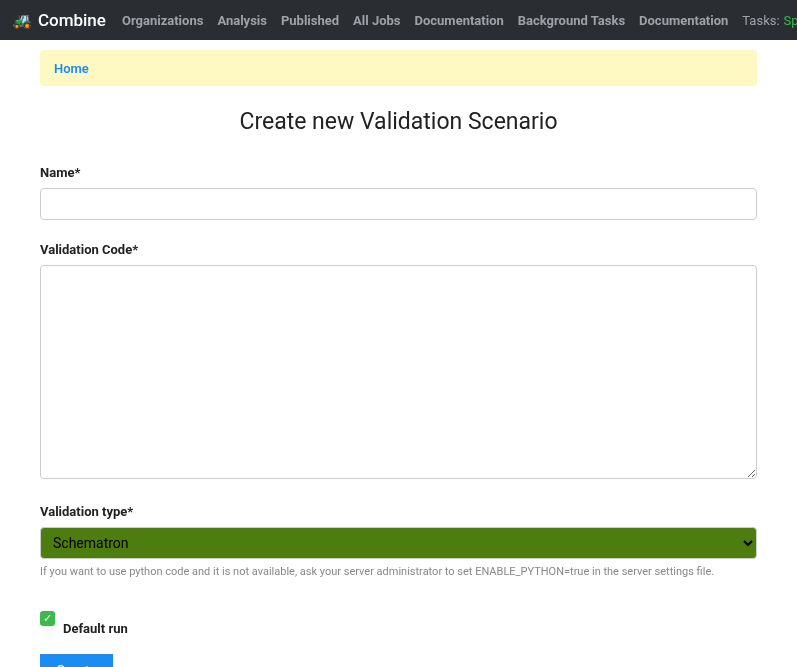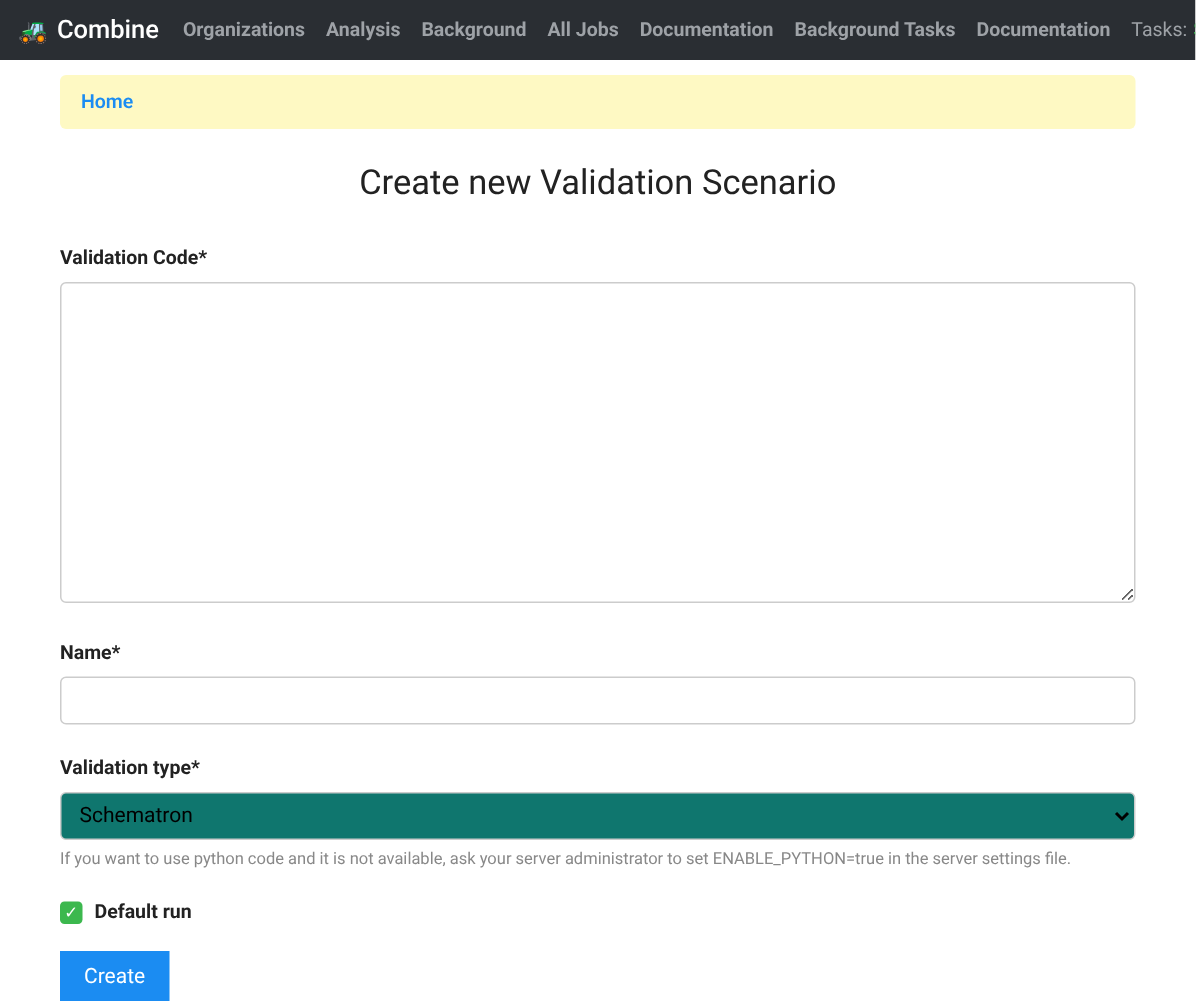--- a/index.html
+++ b/index.html
@@ -113,21 +113,21 @@
       resize: both;
     }
     .form-select {
       width: 100%;
       height: 32px;
       border: 1px solid #ccc;
       border-radius: 4px;
       padding: 4px 8px;
       font-size: 14px;
       font-family: inherit;
-      background: #0f766e;
+      background: #4d7c0f;
     }
     .help-text {
       font-size: 11px;
       color: #888;
       margin-top: 6px;
     }
     .checkbox-group {
       display: flex;
       align-items: center;
       gap: 8px;
@@ -145,20 +145,21 @@
     }
     .checkbox-mark {
       color: #fff;
       font-size: 11px;
       line-height: 1;
     }
     .checkbox-label {
       font-weight: 700;
       font-size: 13px;
       color: #222;
+      margin-top: 21px;
     }
     .btn-primary {
       background: #1b8cf2;
       color: #fff;
       border: none;
       border-radius: 0;
       padding: 9px 16px;
       font-size: 14px;
       cursor: pointer;
       font-family: inherit;
@@ -169,48 +170,48 @@
 <body>
 
 <div class="navbar">
   <div class="navbar-brand">
     <span class="brand-icon">🚜</span>
     <span class="brand-text">Combine</span>
   </div>
   <div class="nav-links">
     <span class="nav-link">Organizations</span>
     <span class="nav-link">Analysis</span>
-    <span class="nav-link">Background</span>
+    <span class="nav-link">Published</span>
     <span class="nav-link">All Jobs</span>
     <span class="nav-link">Documentation</span>
     <span class="nav-link">Background Tasks</span>
     <span class="nav-link">Documentation</span>
     <div class="nav-system">
       <span class="nav-system-label">Tasks:</span>
       <span class="nav-system-green">Spark</span>
 
     </div>
   </div>
 </div>
 
 <div class="container">
   <div class="breadcrumb">
     <span class="breadcrumb-link">Home</span>
   </div>
 
   <h1 class="page-title">Create new Validation Scenario</h1>
 
   <div class="form-group">
+    <label class="form-label">Name*</label>
+    <input type="text" class="form-input" value="" style="">
+  </div>
+
+  <div class="form-group">
     <label class="form-label">Validation Code*</label>
     <textarea class="form-textarea" style=""></textarea>
-  </div>
-
-  <div class="form-group">
-    <label class="form-label">Name*</label>
-    <input type="text" class="form-input" value="" style="">
   </div>
 
   <div class="form-group">
     <label class="form-label">Validation type*</label>
     <select class="form-select">
       <option>Schematron</option>
     </select>
     <div class="help-text">If you want to use python code and it is not available, ask your server administrator to set ENABLE_PYTHON=true in the server settings file.</div>
   </div>
 

